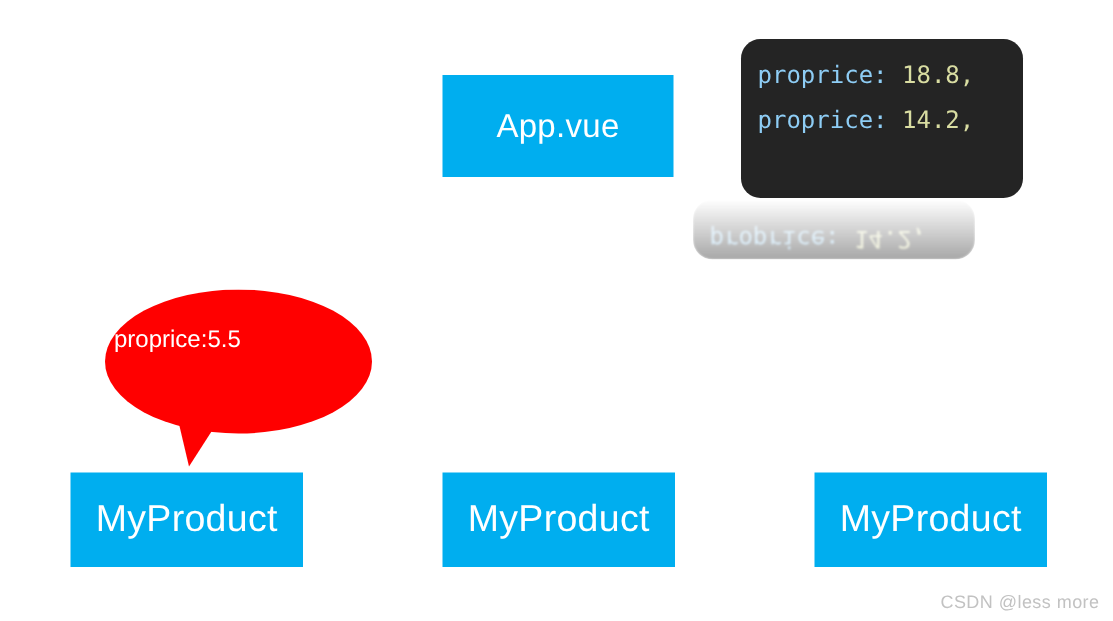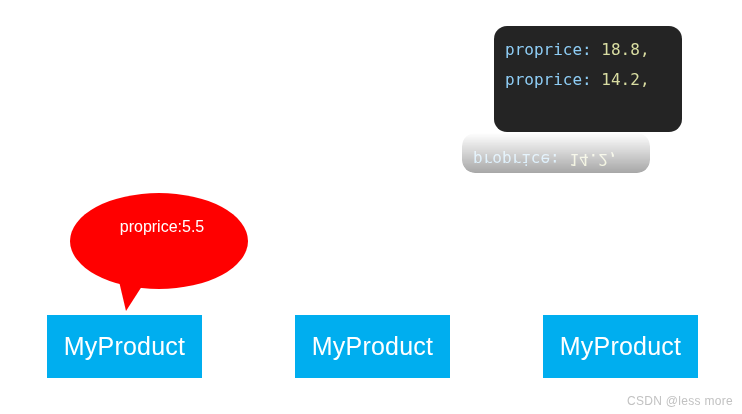--- a/index.html
+++ b/index.html
@@ -133,21 +133,21 @@
     top: 0;
     width: 178px;
     height: 122px;
     display: block;
   }
   #callout-text {
     position: absolute;
     left: 0;
     top: 26px;
     width: 178px;
-    text-align: center;
+    text-align: left;
     color: #ffffff;
     font-size: 16px;
     line-height: 1;
     font-family: "Liberation Sans", sans-serif;
     padding-left: 6px;
     box-sizing: border-box;
   }
 
   
   #watermark {
@@ -160,20 +160,23 @@
     letter-spacing: 0.3px;
     line-height: 1;
     white-space: nowrap;
   }
 </style>
 </head>
 <body>
 
 <div id="stage">
 
+  <div class="comp-box" id="box-app">
+    <span>App.vue</span>
+  </div>
 
   <div id="code-block">
     <div class="code-line">
       <span class="tok-key">proprice:</span>
       <span class="tok-num">18.8</span><span class="tok-punct">,</span>
     </div>
     <div class="code-line">
       <span class="tok-key">proprice:</span>
       <span class="tok-num">14.2</span><span class="tok-punct">,</span>
     </div>

